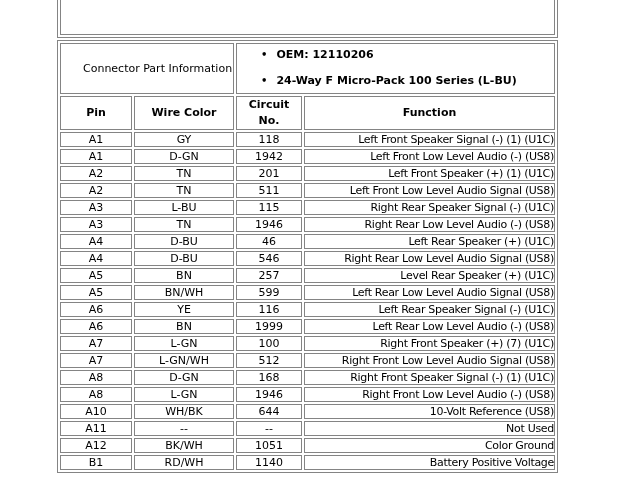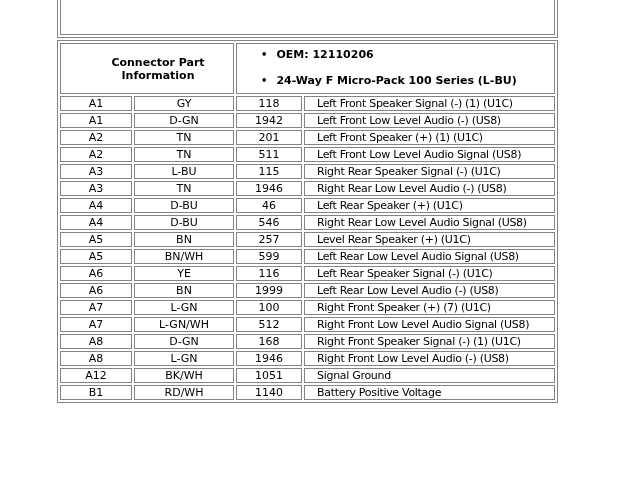--- a/index.html
+++ b/index.html
@@ -37,23 +37,22 @@
 
   
   .main-table {
     position: absolute;
     left: 57px; top: 40px;
     width: 501px;
   }
 
   .info-cell {
     height: 51px;
-    text-align: center;
     vertical-align: middle;
-    font-weight: bold;
+    font-weight: normal;
     padding-left: 22px;
   }
   .bullet-cell { height: 51px; vertical-align: middle; }
   .bullet-list {
     display: flex;
     flex-direction: column;
     justify-content: space-between;
     height: 47px;
     padding: 3px 2px 5px 24px;
   }
@@ -73,21 +72,21 @@
     vertical-align: middle;
     line-height: 16px;
   }
   .main-table tbody td {
     height: 15px;
     line-height: 13px;
     vertical-align: middle;
     white-space: nowrap;
   }
   td.ctr { text-align: center; }
-  td.fn  { text-align: left; padding-left: 12px; letter-spacing: -0.3px; }
+  td.fn  { text-align: right; padding-left: 12px; letter-spacing: -0.3px; }
 </style>
 </head>
 <body>
 
 <div class="canvas">
 
   <table class="grid top-table">
     <tbody>
       <tr>
         <td></td>
@@ -111,20 +110,26 @@
               <span class="bullet-glyph">•</span>
               <span>OEM: 12110206</span>
             </div>
             <div class="bullet-item">
               <span class="bullet-glyph">•</span>
               <span>24-Way F Micro-Pack 100 Series (L-BU)</span>
             </div>
           </div>
         </td>
       </tr>
+      <tr>
+        <th>Pin</th>
+        <th>Wire Color</th>
+        <th>Circuit No.</th>
+        <th>Function</th>
+      </tr>
     </thead>
     <tbody>
         <tr>
           <td class="ctr">A1</td>
           <td class="ctr">GY</td>
           <td class="ctr">118</td>
           <td class="fn">Left Front Speaker Signal (-) (1) (U1C)</td>
         </tr>
         <tr>
           <td class="ctr">A1</td>
@@ -210,24 +215,36 @@
           <td class="ctr">168</td>
           <td class="fn">Right Front Speaker Signal (-) (1) (U1C)</td>
         </tr>
         <tr>
           <td class="ctr">A8</td>
           <td class="ctr">L-GN</td>
           <td class="ctr">1946</td>
           <td class="fn">Right Front Low Level Audio (-) (US8)</td>
         </tr>
         <tr>
+          <td class="ctr">A10</td>
+          <td class="ctr">WH/BK</td>
+          <td class="ctr">644</td>
+          <td class="fn">10-Volt Reference (US8)</td>
+        </tr>
+        <tr>
+          <td class="ctr">A11</td>
+          <td class="ctr">--</td>
+          <td class="ctr">--</td>
+          <td class="fn">Not Used</td>
+        </tr>
+        <tr>
           <td class="ctr">A12</td>
           <td class="ctr">BK/WH</td>
           <td class="ctr">1051</td>
-          <td class="fn">Signal Ground</td>
+          <td class="fn">Color Ground</td>
         </tr>
         <tr>
           <td class="ctr">B1</td>
           <td class="ctr">RD/WH</td>
           <td class="ctr">1140</td>
           <td class="fn">Battery Positive Voltage</td>
         </tr>
       </tbody>
   </table>
 

